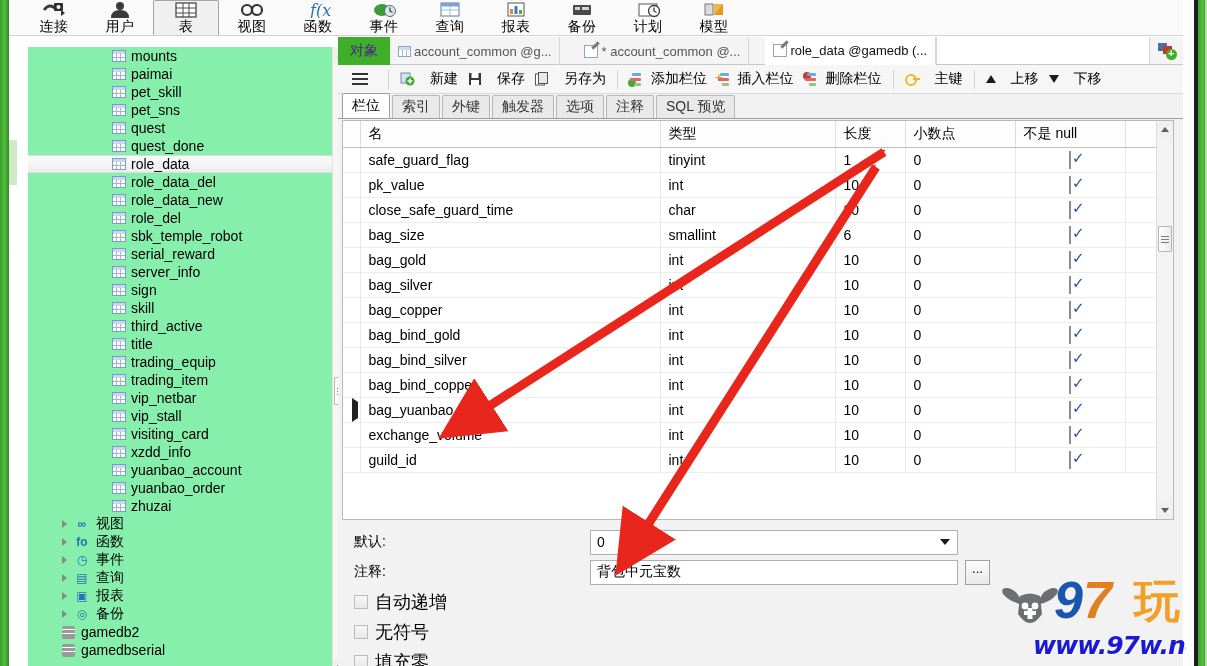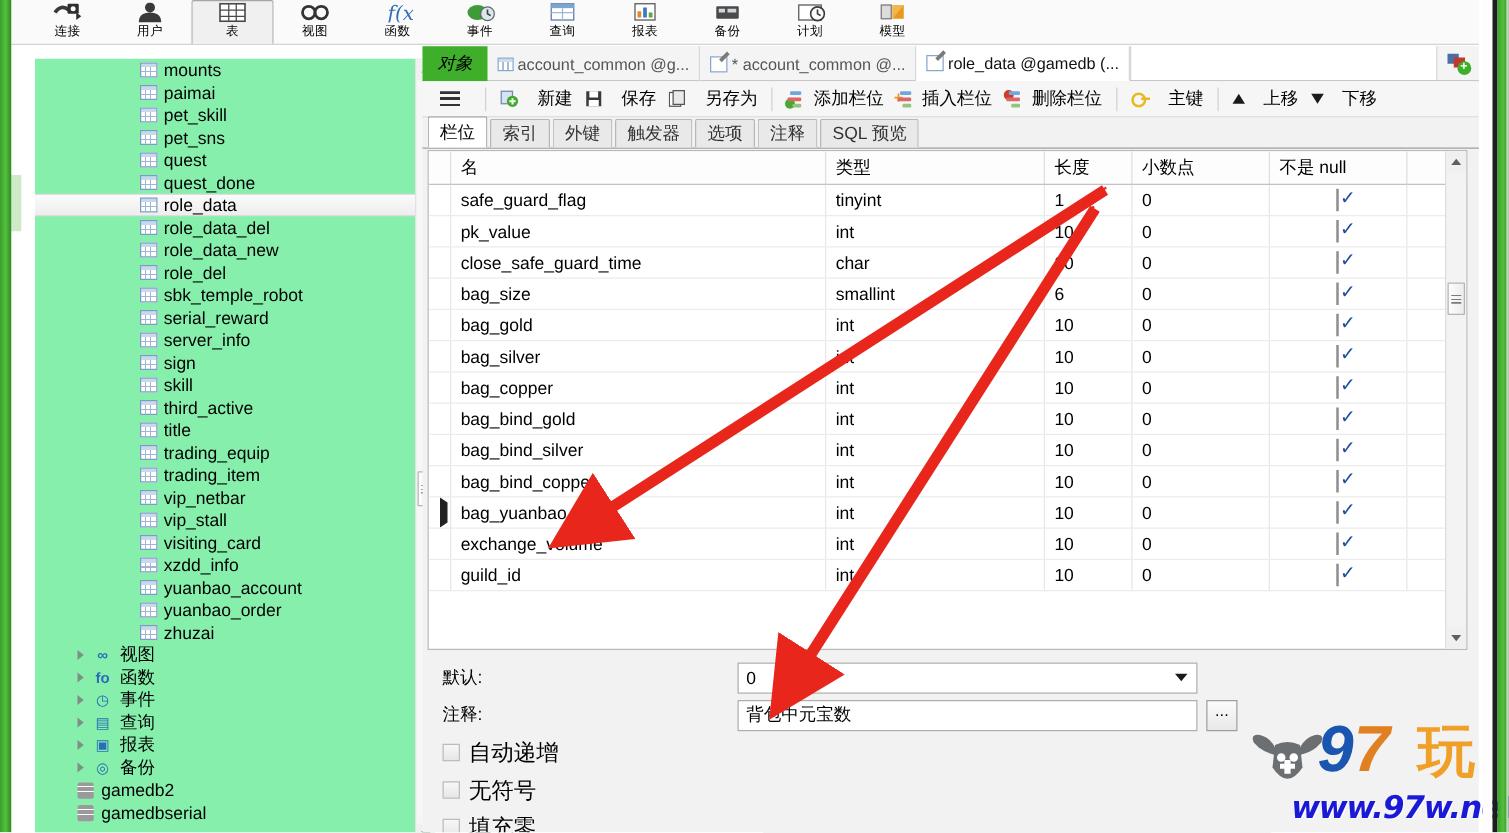--- a/index.html
+++ b/index.html
@@ -61,21 +61,21 @@
     cursor: default;
   }
   .rib-item.sel {
     background: #f0f0f0;
     border: 1px solid #a6a6a6;
     border-bottom: none;
     border-radius: 2px 2px 0 0;
     height: 36px;
   }
   .rib-ico { height: 17px; display:flex; align-items:flex-end; justify-content:center; margin-bottom:1px;}
-  .rib-lbl { font-size: 10px; line-height: 14px; letter-spacing: .5px;}
+  .rib-lbl { font-size: 14px; line-height: 14px; letter-spacing: .5px;}
 
   
   .tree-panel {
     position: absolute; left: 28px; top: 37px;
     width: 320px; height: 629px;
     background: #86efac;
     overflow: hidden;
     margin-top: 10px;
   }
   .tree-scroll { position: absolute; inset: 0 16px 0 0; }
@@ -156,22 +156,22 @@
     display: flex; align-items: stretch;
   }
   .tab {
     display: flex; align-items: center; gap: 3px;
     padding: 0 8px; height: 28px;
     font-size: 13px; color: #555;
     border-right: 1px solid #d7d7d7;
     white-space: nowrap; max-width: 195px; overflow: hidden;
   }
   .tab.obj {
-    background: #3fae2a; color: #000000; font-size: 14px;
-    padding: 0 12px; border-right: none; font-weight: normal; font-style: italic;
+    background: #3fae2a; color: #4c1d95; font-size: 14px;
+    padding: 0 12px; border-right: none; font-weight: normal;
   }
   .tab.active { background: #ffffff; color: #111; border-bottom: 1px solid #fff; }
   .tab-ico-grid {
     width: 13px; height: 11px; flex:none;
     border: 1px solid #8ba7c7; background: #fff;
     background-image:
       linear-gradient(to bottom,#cdddef 0 3px,transparent 3px),
       linear-gradient(to right,transparent 0 3px,#a6bcd6 3px 4px,transparent 4px),
       linear-gradient(to right,transparent 0 7px,#a6bcd6 7px 8px,transparent 8px);
   }
@@ -603,21 +603,21 @@
         </div>
     </div>
   </div>
 
   <div class="editor">
 
     <div class="tabstrip">
       <div class="tab obj">
         <span>对象</span>
       </div>
-      <div id="tabs-host" style="display:flex;">
+      <div id="tabs-host" style="display:flex;gap:16px;">
           <div class="tab">
             <span class="tab-ico-grid"></span>
             <span>account_common @g...</span>
           </div>
           <div class="tab">
             <span class="tab-ico-pen"></span>
             <span>* account_common @...</span>
           </div>
           <div class="tab active">
             <span class="tab-ico-pen"></span>

